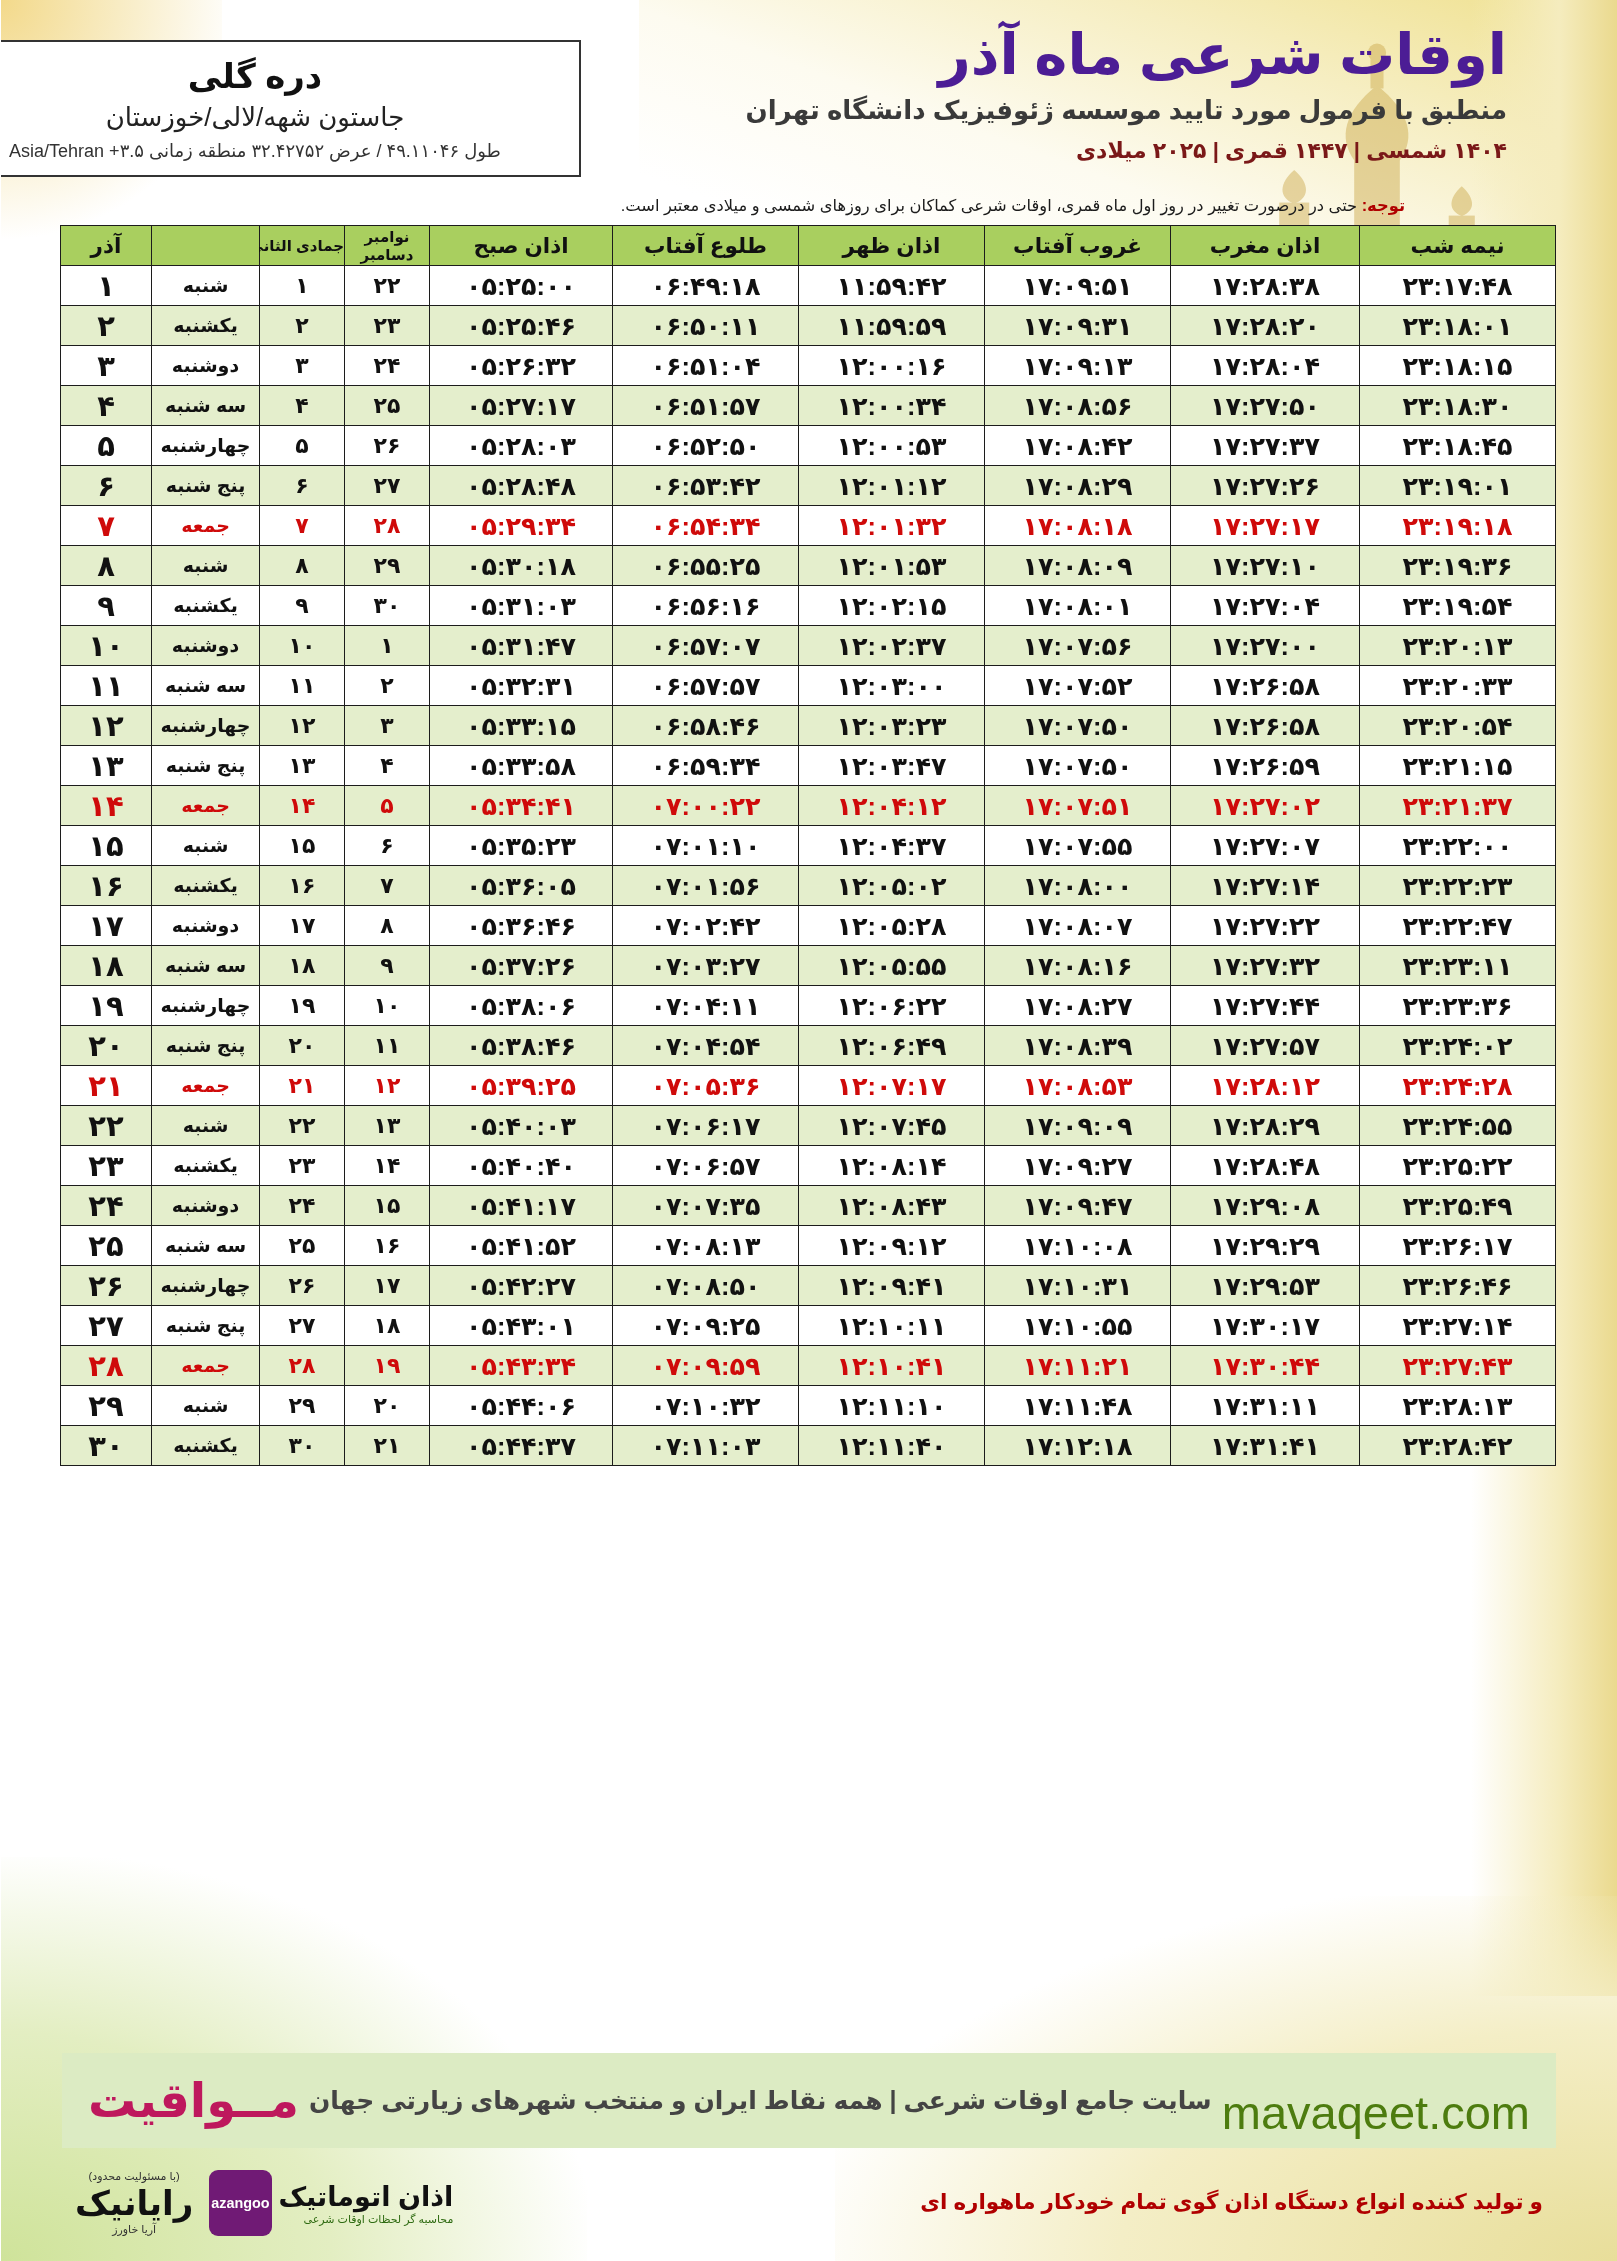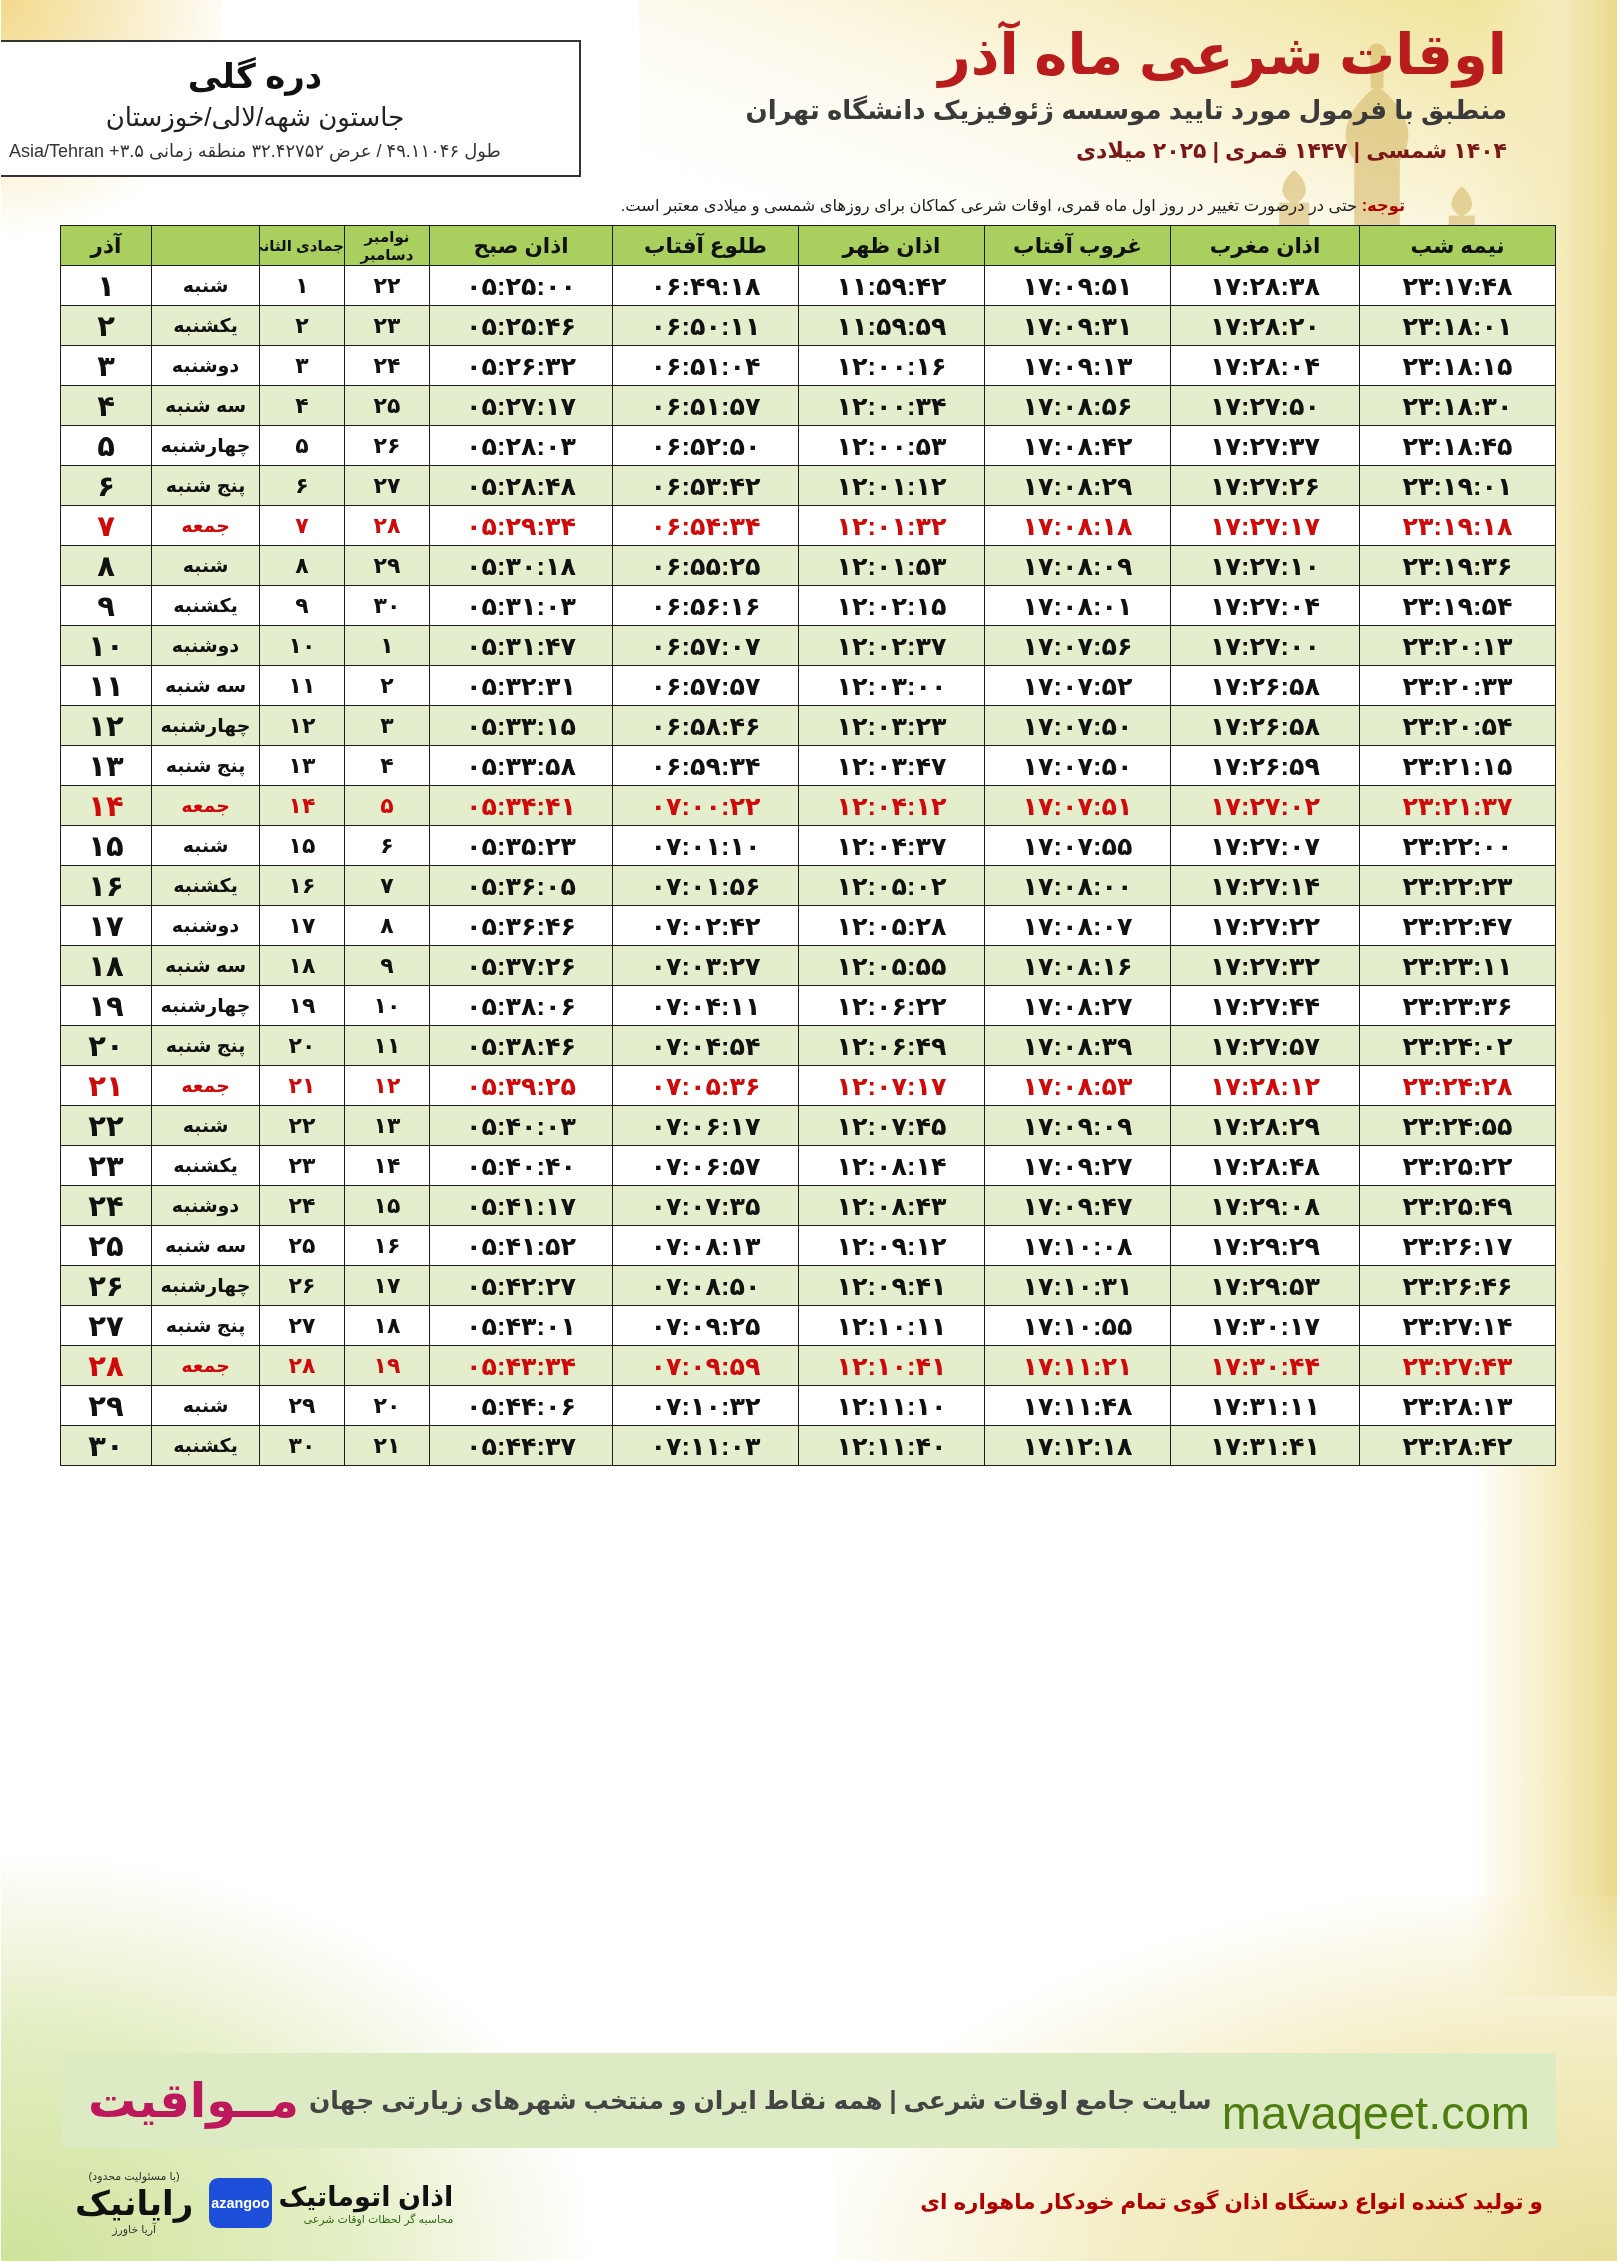--- a/index.html
+++ b/index.html
@@ -47,21 +47,21 @@
   }
 
   
   .header {
     position:absolute; left:0; top:0; width:1618px; height:215px; z-index:3;
   }
   .title-block {
     position:absolute; right:111px; top:26px; width:848px; text-align:right;
   }
   .title-main {
-    font-size:56px; font-weight:bold; color:#b91c1c; line-height:1.05;
+    font-size:56px; font-weight:bold; color:#4c1d95; line-height:1.05;
     letter-spacing:-0.7px;
   }
   .title-sub {
     font-size:26px; font-weight:bold; color:#3a3a3a; margin-top:10.4px;
   }
   .title-dates {
     font-size:22px; color:#7a1818; margin-top:11.7px; font-weight:bold;
   }
 
   
@@ -149,21 +149,21 @@
   .mid-text { text-align:center; font-size:21.5px; font-weight:bold; color:#b00000; line-height:1.45; }
   .logos { display:flex; align-items:center; gap:15.7px; }
   .logo-rayanic { text-align:center; }
   .logo-rayanic .big { font-size:34px; font-weight:bold; color:#111; }
   .logo-rayanic .small { font-size:11px; color:#333; }
   .logo-azan { display:flex; align-items:center; gap:6.5px; }
   .logo-azan .txt { text-align:right; }
   .logo-azan .t1 { font-size:27px; font-weight:bold; color:#111; }
   .logo-azan .t2 { font-size:11px; color:#2f6b12; }
   .azan-mark {
-    width:63px;height:50px;border-radius:9px;background:#1d4ed8;
+    width:63px;height:66px;border-radius:9px;background:#701a75;
     display:flex;align-items:center;justify-content:center;color:#fff;
     font-size:14.4px;font-weight:bold;
   }
 </style>
 </head>
 <body>
 
 <div class="bg-top-left"></div>
 <div class="bg-top-right"></div>
 <div class="bg-right-strip"></div>

